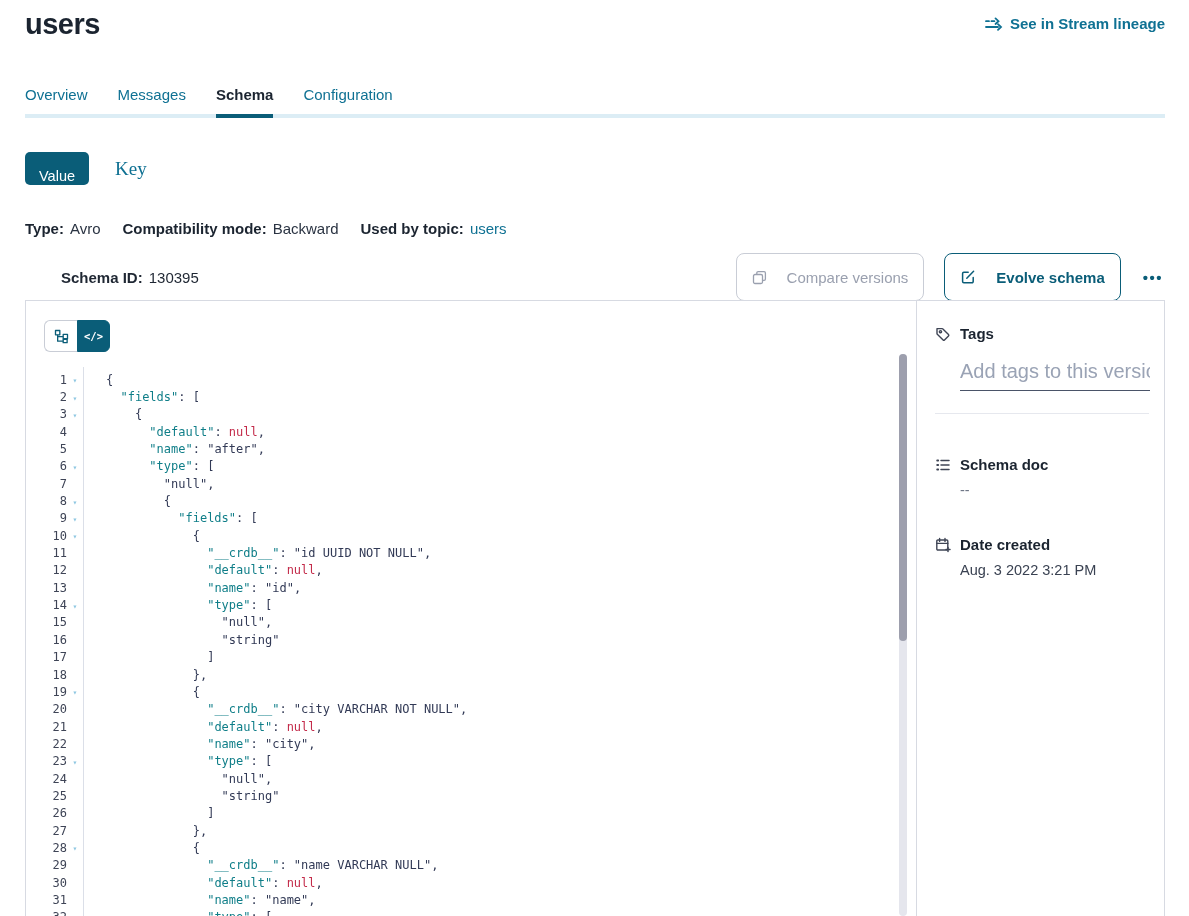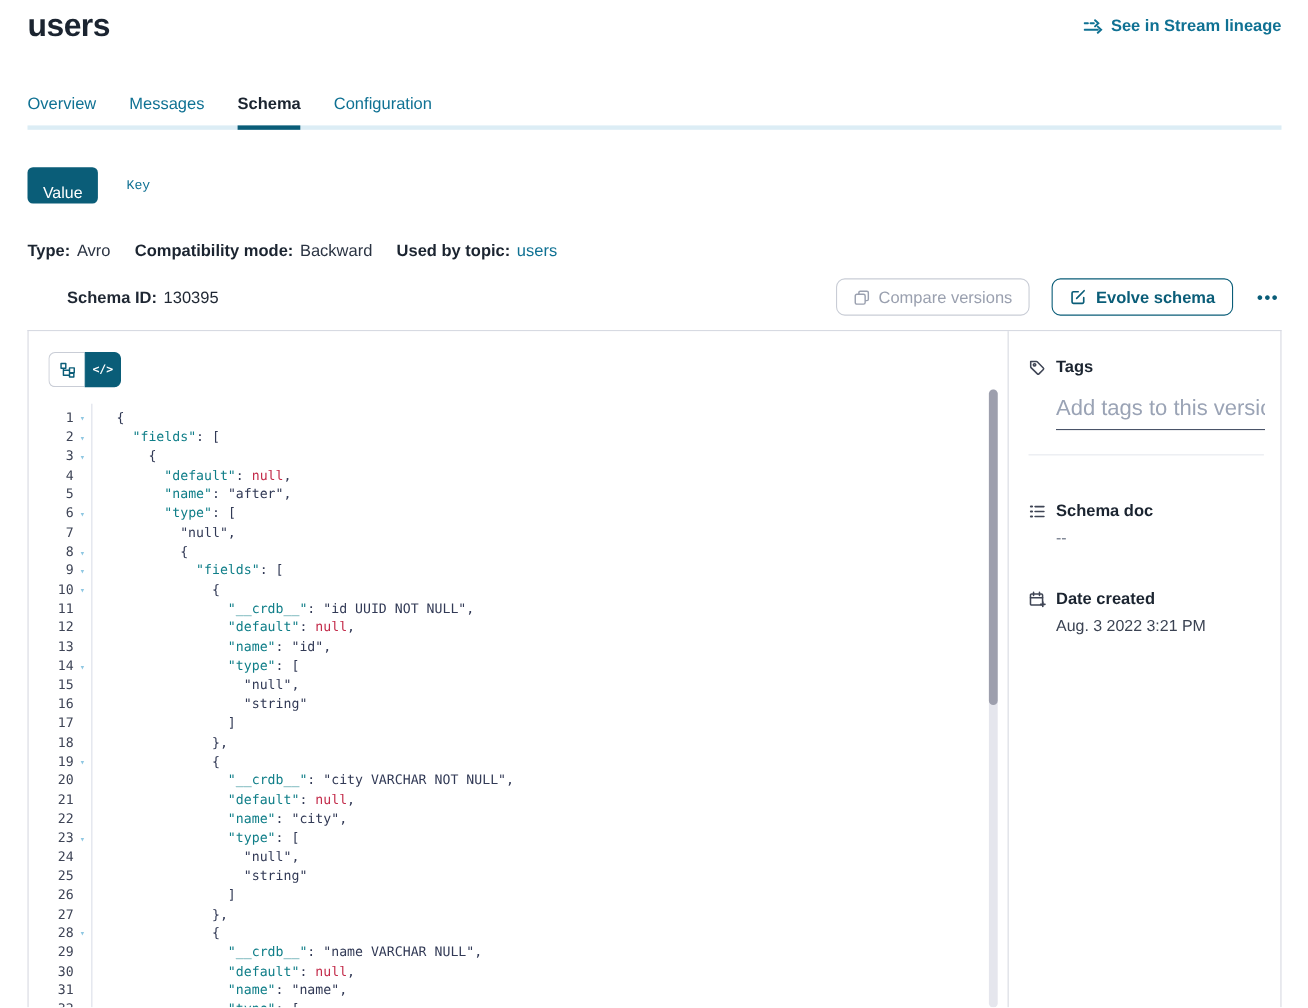--- a/index.html
+++ b/index.html
@@ -30,37 +30,37 @@
   
   .tabs{position:absolute;top:86px;left:25px;display:flex;gap:30px;z-index:2;}
   .tab{font-size:15px;line-height:18px;color:var(--teal);padding-bottom:10px;border-bottom:4px solid transparent;cursor:pointer;}
   .tab.active{color:#1b2430;font-weight:600;border-bottom-color:var(--teal-dark);}
   .tab-track{position:absolute;top:114px;left:25px;right:24px;height:4px;background:var(--track);z-index:1;}
 
   
   .vk{position:absolute;top:152px;left:25px;display:flex;align-items:center;gap:26px;}
   .vk-value{background:var(--teal-dark);color:#fff;border:none;border-radius:5px;height:33px;padding:16px 14px;
     font-size:14.5px;font-family:inherit;cursor:pointer;}
-  .vk-key{background:none;border:none;color:var(--teal);font-size:12px;font-family:Liberation Mono, monospace;cursor:pointer;}
+  .vk-key{background:none;border:none;color:var(--teal);font-size:19px;font-family:Liberation Serif, serif;cursor:pointer;}
 
   
   .meta{position:absolute;top:220px;left:25px;display:flex;gap:22px;font-size:15px;align-items:baseline;}
   .meta .pair{display:flex;gap:6px;}
   .meta b{font-weight:700;color:#1b2430;}
   .meta .val{color:#2a3342;}
   .meta .link{color:var(--teal);cursor:pointer;}
 
   
   .vrow{position:absolute;top:253px;left:25px;right:24px;display:flex;align-items:center;}
   .select{width:175px;height:36px;border:1px solid #333e52;border-radius:8px;display:flex;align-items:center;
     justify-content:space-between;padding:0 13px;font-size:14.5px;color:#222c3a;cursor:pointer;background:#fff;}
   .sid{display:flex;gap:6px;font-size:15px;margin-left:19px;align-items:baseline;}
   .sid b{font-weight:700;margin-left:17px;}
   .vbtns{margin-left:auto;display:flex;align-items:center;gap:20px;}
-  .btn{height:34px;border-radius:8px;padding:0 15px;display:flex;align-items:center;gap:8px;
+  .btn{height:48px;border-radius:8px;padding:0 15px;display:flex;align-items:center;gap:20px;
     font-size:15px;font-family:inherit;background:#fff;cursor:pointer;}
   .btn.disabled{border:1px solid #c9cdd6;color:var(--gray-text);}
   .btn.primary-outline{border:1.5px solid var(--teal-dark);color:var(--teal-dark);font-weight:600;}
   .more{background:none;border:none;color:var(--teal-dark);font-size:15px;font-weight:700;letter-spacing:1.5px;cursor:pointer;padding:4px 2px;}
 
   
   .panel{position:absolute;top:300px;left:25px;right:24px;bottom:0;border:1px solid var(--border);border-bottom:none;background:#fff;}
   .editor{position:absolute;left:0;top:0;bottom:0;right:248px;}
   .view-toggle{position:absolute;top:19px;left:18px;display:flex;}
   .vt{width:33px;height:32px;display:flex;align-items:center;justify-content:center;cursor:pointer;}

